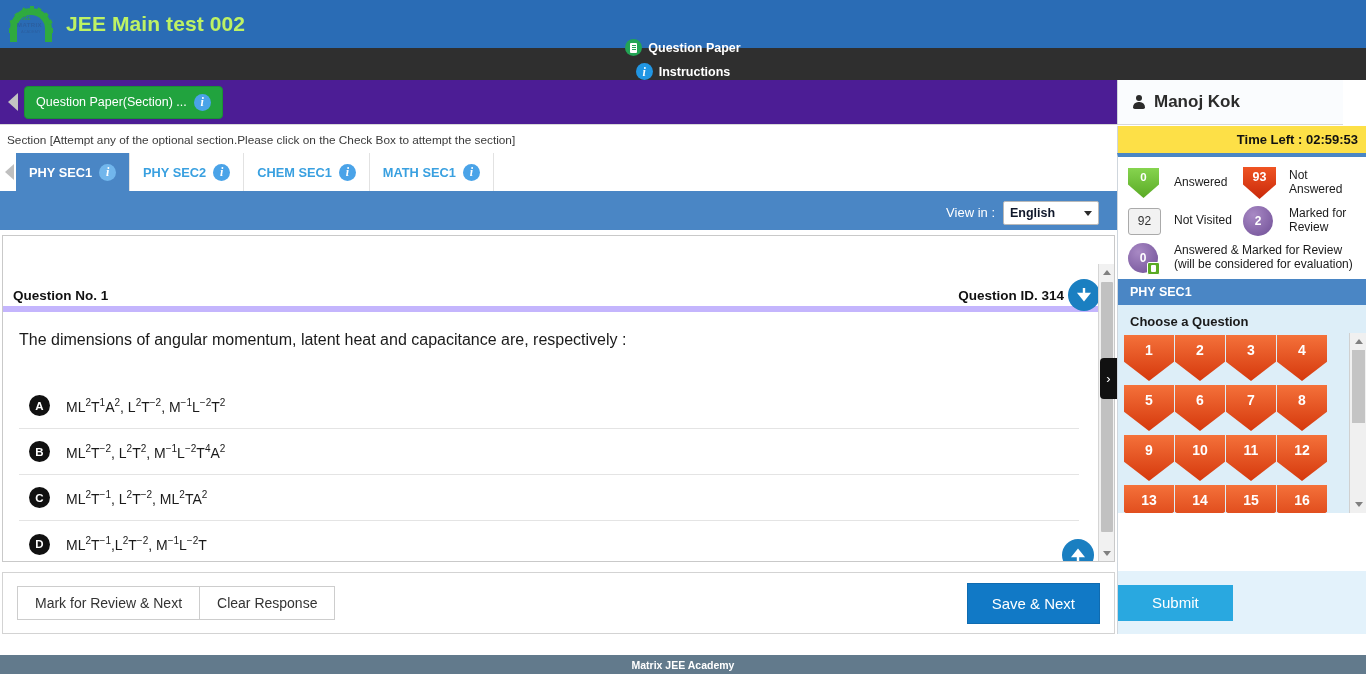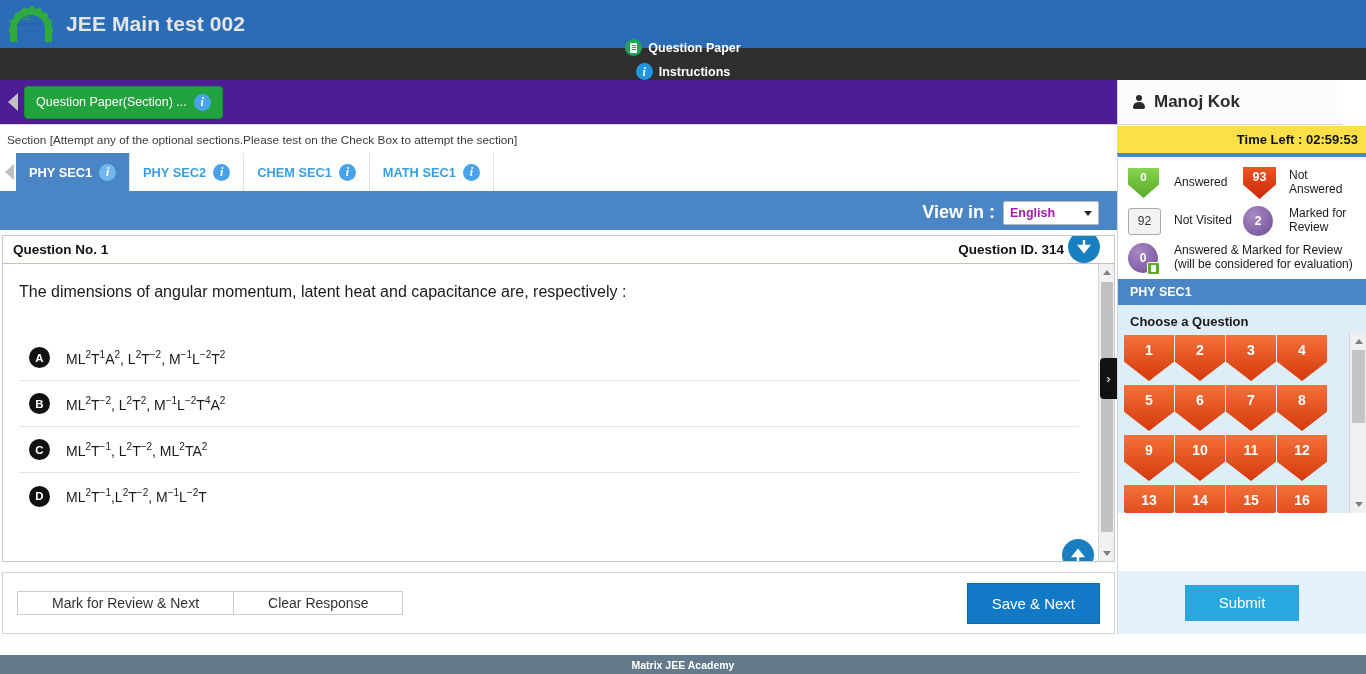--- a/index.html
+++ b/index.html
@@ -38,21 +38,21 @@
   }
   .logo-text2 {
     position: absolute; left: 16px; top: 14px;
     font-size: 4.5px; font-weight: bold; color: #2fa03f;
   }
   .logo-text3 {
     position: absolute; left: 15px; top: 27px;
     font-size: 4px; color: #2b5fa0;
   }
   .app-title {
-    color: #e5e5e5; font-size: 21px; font-weight: bold;
+    color: #bef264; font-size: 21px; font-weight: bold;
     margin-left: 8px; letter-spacing: .1px;
   }
 
   
   .dark-bar {
     position: absolute; left: 0; top: 48px; width: 1366px; height: 32px;
     background: #2f2f2f; display: flex; align-items: center;
     justify-content: flex-end; padding-right: 10px; gap: 7px; flex-direction: column;
   }
   .dark-link {
@@ -158,45 +158,45 @@
   }
   .tab.active { background: #4a86c5; color: #ffffff; }
   .tab.active .ic-info-sm { background: #71b6ec; }
 
   
   .viewin-bar {
     position: absolute; left: 0; top: 195px; width: 1117px; height: 35px;
     background: #4a86c5; display: flex; align-items: center;
     justify-content: flex-end; padding-right: 18px; gap: 8px;
   }
-  .viewin-label { color: #ffffff; font-size: 18px; font-weight: bold; }
+  .viewin-label { color: #ffffff; font-size: 13px; font-weight: normal; }
   .lang-select {
     width: 96px; height: 24px; background: #ffffff;
     border: 1px solid #b9b9b9; border-radius: 2px;
-    font-size: 12.5px; font-weight: bold; color: #a21caf;
+    font-size: 12.5px; font-weight: bold; color: #0f172a;
     display: flex; align-items: center; padding: 0 6px;
     position: relative;
   }
   .sel-caret {
     position: absolute; right: 6px; top: 9px;
     width: 0; height: 0;
     border-left: 4px solid transparent; border-right: 4px solid transparent;
     border-top: 5px solid #2b2b2b;
   }
 
   
   .q-panel {
     position: absolute; left: 2px; top: 235px; width: 1113px; height: 327px;
     background: #ffffff; border: 1px solid #c9c9c9;
     overflow: hidden;
   }
   .q-head {
-    height: 28px; border-bottom: 1px solid #c4b5fd;
+    height: 28px; border-bottom: 6px solid #c4b5fd;
     display: flex; align-items: center; justify-content: space-between;
-    padding: 0 12px 0 10px; position: relative;
+    padding: 0 12px 0 10px; position: relative; margin-top: 48px;
   }
   .q-no { font-size: 13.5px; font-weight: bold; color: #111; }
   .q-id { font-size: 13.5px; font-weight: bold; color: #111; margin-right: 38px; }
   .circ-arrow {
     position: absolute; right: 14px; top: -5px;
     width: 32px; height: 32px; border-radius: 50%;
     background: #1a7fc1; display: flex; align-items: center;
     justify-content: center;
   }
   .circ-arrow svg { display: block; }
@@ -259,22 +259,22 @@
     color: #ffffff; font-size: 13px; z-index: 10;
   }
 
   
   .action-bar {
     position: absolute; left: 2px; top: 572px; width: 1113px; height: 62px;
     background: #ffffff; border: 1px solid #d3d3d3;
     display: flex; align-items: center; padding: 0 14px;
   }
   .btn-outline {
-    height: 24px; background: #ffffff; border: 1px solid #cdcdcd;
-    font-size: 14px; color: #333333; padding: 0 34px;
+    height: 34px; background: #ffffff; border: 1px solid #cdcdcd;
+    font-size: 14px; color: #333333; padding: 0 17px;
     display: flex; align-items: center; cursor: pointer;
   }
   .btn-primary {
     margin-left: auto; height: 41px; background: #1179c6;
     border: 1px solid #0f6bb0; color: #ffffff;
     font-size: 15px; padding: 0 24px;
     display: flex; align-items: center; cursor: pointer;
   }
 
   
@@ -362,21 +362,21 @@
   }
   .pal-up, .pal-dn {
     width: 17px; height: 17px; display: flex;
     align-items: center; justify-content: center;
   }
   .pal-dn { position: absolute; bottom: 0; }
 
   .submit-zone {
     position: absolute; left: 1117px; top: 571px; width: 249px; height: 63px;
     background: #e3f2fb; border-left: 1px solid #cfd6dd;
-    display: flex; align-items: center; justify-content: center;
+    display: flex; align-items: center; 
   }
   .btn-submit {
     background: #29a8e0; color: #ffffff; border: none;
     font-size: 15px; height: 36px; padding: 0 34px;
     display: flex; align-items: center; cursor: pointer;
   }
 
   
   .footer {
     position: absolute; left: 0; top: 655px; width: 1366px; height: 19px;
@@ -434,21 +434,21 @@
       <span>Question Paper(Section) ...</span>
       <span class="ic-info-sm">i</span>
     </div>
   </div>
 
   <div class="user-bar">
     <span class="ic-user"></span>
     <span class="user-name">Manoj Kok</span>
   </div>
 
-  <div class="section-note">Section [Attempt any  of the  optional sections.Please test on the Check Box to attempt the section]</div>
+  <div class="section-note">Section [Attempt any  of the  optional section.Please click on the Check Box to attempt the section]</div>
   <div class="time-left">Time Left :  02:59:53</div>
 
   <div class="tabs-row">
     <div class="tab-arrow"></div>
     <div class="tab active">
       <span>PHY SEC1</span>
       <span class="ic-info-sm">i</span>
     </div>
     <div class="tab">
       <span>PHY SEC2</span>

